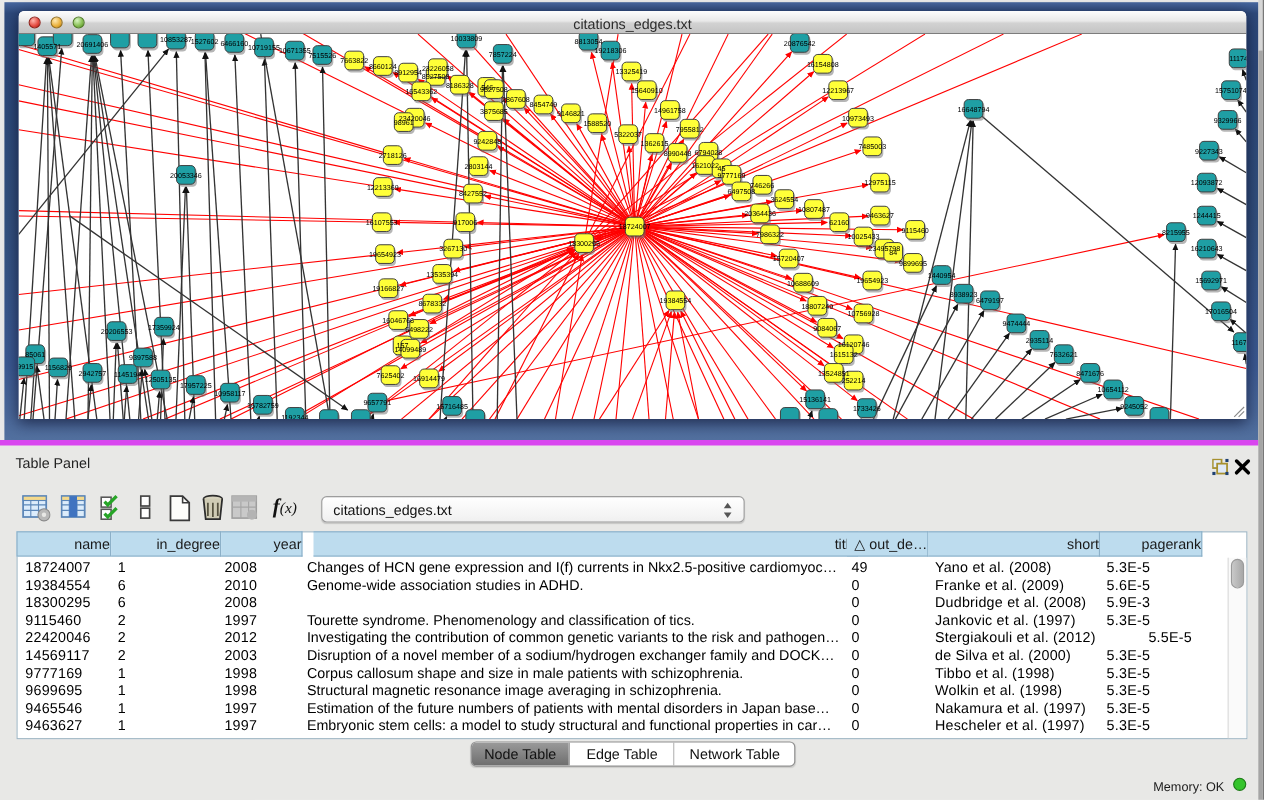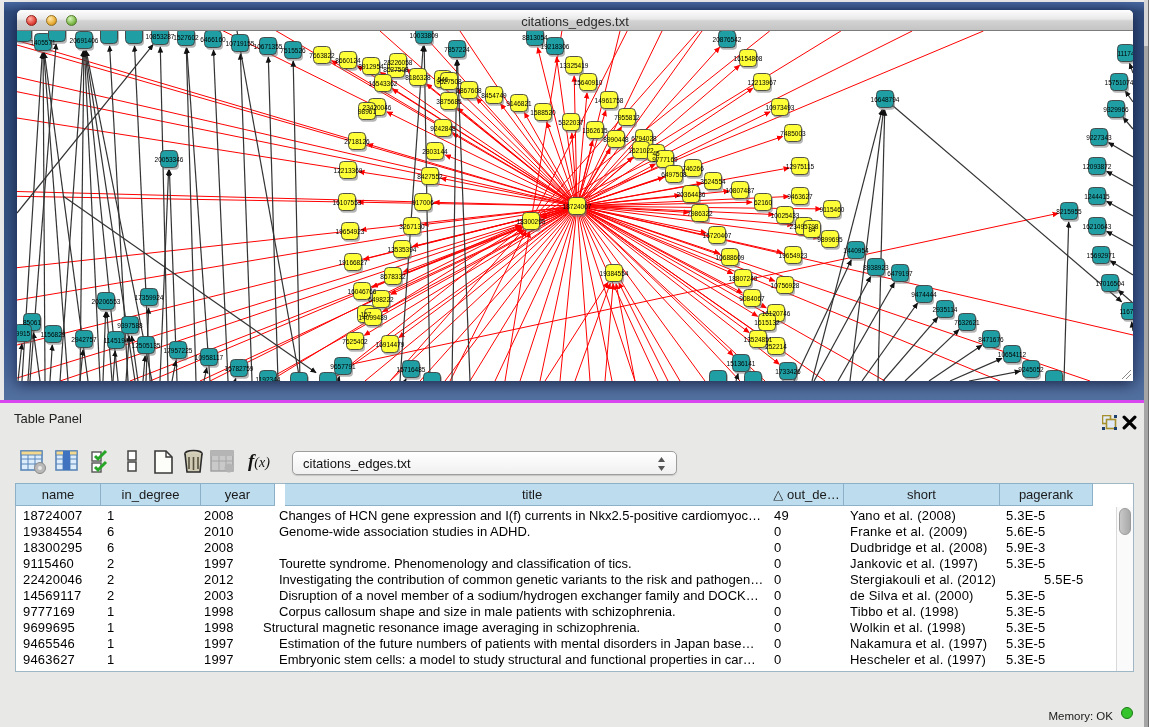--- a/index.html
+++ b/index.html
@@ -8,28 +8,28 @@
  box-shadow:0 3px 14px rgba(0,0,25,.6);background:#fff}
 #tbar{position:absolute;left:0;top:0;width:100%;height:21px;border-radius:5px 5px 0 0;
  background:linear-gradient(180deg,#fdfdfd 0%,#e9e9e9 45%,#d2d2d2 55%,#c4c4c4 100%);
  border-bottom:1px solid #7c7c7c}
 #tbar .ti{position:absolute;left:0;right:0;top:4px;text-align:center;font-size:13px;color:#2c2c2c}
 .tl{position:absolute;top:5px;width:11px;height:11px;border-radius:50%}
 #tl1{left:9px;background:radial-gradient(circle at 35% 30%,#ffb3aa,#e2463c 60%,#9f1d14);border:1px solid #92231b}
 #tl2{left:29px;background:radial-gradient(circle at 35% 30%,#ffe9b0,#e9ae37 60%,#a9751a);border:1px solid #95701f}
 #tl3{left:49px;background:radial-gradient(circle at 35% 30%,#d7f5c0,#82bb4d 60%,#4e8427);border:1px solid #527d2a}
 #panel{position:absolute;left:0;top:400px;width:1149px;height:327px;background:#e8e8e6}
-#phead{position:absolute;left:0;top:0;width:100%;height:31px;background:#e8e8e6;border-top:3px solid #d946ef}
+#phead{position:absolute;left:0;top:0;width:100%;height:31px;background:#e8e8e6;border-top:5px solid #d946ef}
 #phead .t{position:absolute;left:14px;top:8px;font-size:13px;color:#222}
 #combo{position:absolute;left:292px;top:51px;width:385px;height:24px;background:linear-gradient(180deg,#ffffff,#f0f0f0);
  border:1px solid #9d9d9d;border-radius:5px;box-shadow:0 1px 1px rgba(0,0,0,.15)}
 #combo .t{position:absolute;left:10px;top:4px;font-size:13px;color:#111}
 #tablebg{position:absolute;left:15px;top:83px;width:1119px;height:189px;background:#fff;border:1px solid #9fb6c4}
 .th{position:absolute;top:83px;height:23px;background:#bddcee;border:1px solid #8cb0c8;border-left:none;
- font-size:13px;color:#1a1a1a;text-align:center;line-height:22px}
+ font-size:13px;color:#1a1a1a;text-align:right;line-height:22px}
 .tr{position:absolute;left:15px;width:1100px;height:16px;font-size:13px;letter-spacing:0.2px;color:#000}
 .c{position:absolute;top:0;white-space:nowrap;line-height:16px}
 .ct{letter-spacing:0!important}
 #vsb{position:absolute;left:1116px;top:107px;width:17px;height:164px;background:#fafafa;border-left:1px solid #d9d9d9}
 #vsb .th2{position:absolute;left:2px;top:1px;width:12px;height:27px;border-radius:6px;background:linear-gradient(90deg,#c9c9c9,#a8a8a8);border:1px solid #9a9a9a}
 #tabs{position:absolute;left:428px;top:274px;width:295px;height:23px;background:#fff;border:1px solid #8f8f8f;border-radius:5px;box-shadow:0 1px 1px rgba(0,0,0,.12)}
 #tabs .sg{position:absolute;top:0;height:21px;font-size:13px;text-align:center;line-height:21px;color:#111}
 #sg1{left:0;width:89px;background:linear-gradient(180deg,#9a9a9a,#6e6e6e);color:#fff;border-radius:4px 0 0 4px;border-right:1px solid #777}
 #sg2{left:90px;width:94px;border-right:1px solid #b5b5b5}
 #sg3{left:185px;width:108px}
@@ -820,21 +820,21 @@
       <span class="c" style="left:189px">1998</span>
       <span class="c ct" style="left:264px">Corpus callosum shape and size in male patients with schizophrenia.</span>
       <span class="c" style="left:759px">0</span>
       <span class="c" style="left:835px">Tibbo et al. (1998)</span>
       <span class="c" style="left:991px">5.3E-5</span>
     </div>
     <div class="tr" style="top:220px">
       <span class="c" style="left:8px">9699695</span>
       <span class="c" style="left:92px">1</span>
       <span class="c" style="left:189px">1998</span>
-      <span class="c ct" style="left:248px">Structural magnetic resonance image averaging in schizophrenia.</span>
+      <span class="c ct" style="left:264px">Structural magnetic resonance image averaging in schizophrenia.</span>
       <span class="c" style="left:759px">0</span>
       <span class="c" style="left:835px">Wolkin et al. (1998)</span>
       <span class="c" style="left:991px">5.3E-5</span>
     </div>
     <div class="tr" style="top:236px">
       <span class="c" style="left:8px">9465546</span>
       <span class="c" style="left:92px">1</span>
       <span class="c" style="left:189px">1997</span>
       <span class="c ct" style="left:264px">Estimation of the future numbers of patients with mental disorders in Japan base…</span>
       <span class="c" style="left:759px">0</span>
@@ -846,15 +846,20 @@
       <span class="c" style="left:92px">1</span>
       <span class="c" style="left:189px">1997</span>
       <span class="c ct" style="left:264px">Embryonic stem cells: a model to study structural and functional properties in car…</span>
       <span class="c" style="left:759px">0</span>
       <span class="c" style="left:835px">Hescheler et al. (1997)</span>
       <span class="c" style="left:991px">5.3E-5</span>
     </div>
   <div id="vsb">
       <div class="th2"></div>
     </div>
+  <div id="tabs">
+      <div id="sg1" class="sg">Node Table</div>
+      <div id="sg2" class="sg">Edge Table</div>
+      <div id="sg3" class="sg">Network Table</div>
+    </div>
   <span id="mem">Memory: OK</span>
     <div id="dot"></div>
 </div>
 
 </body></html>

